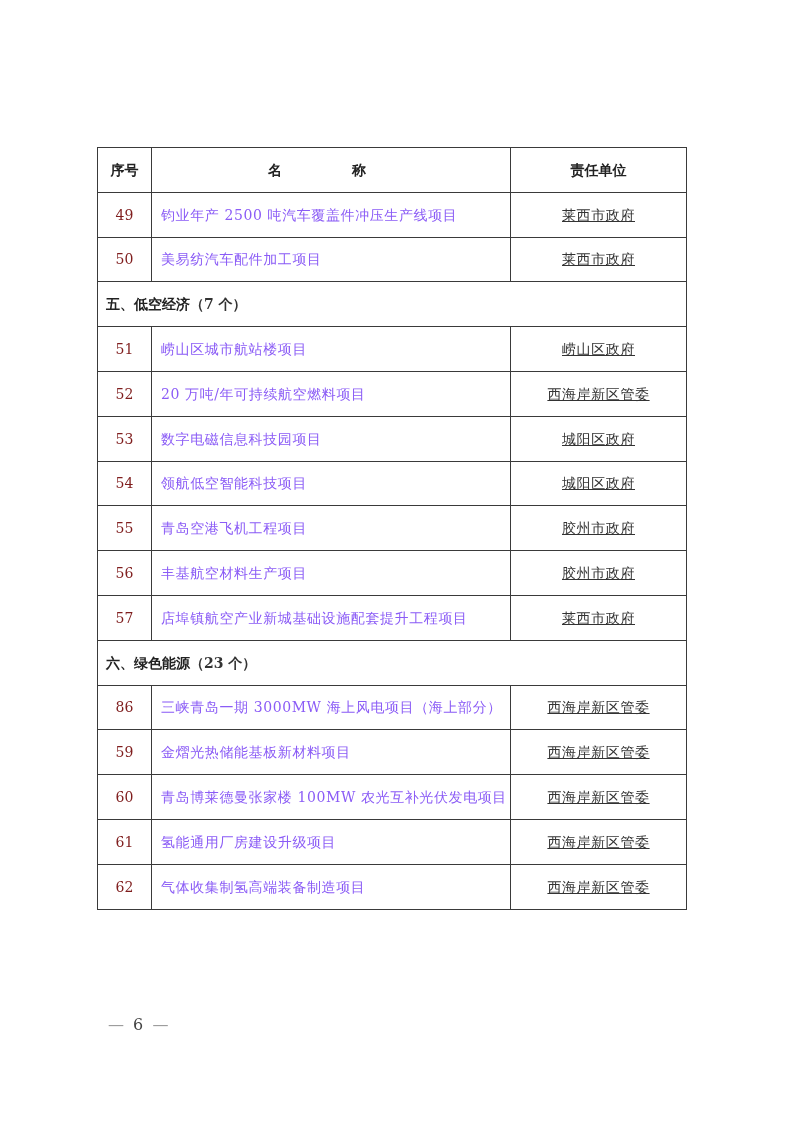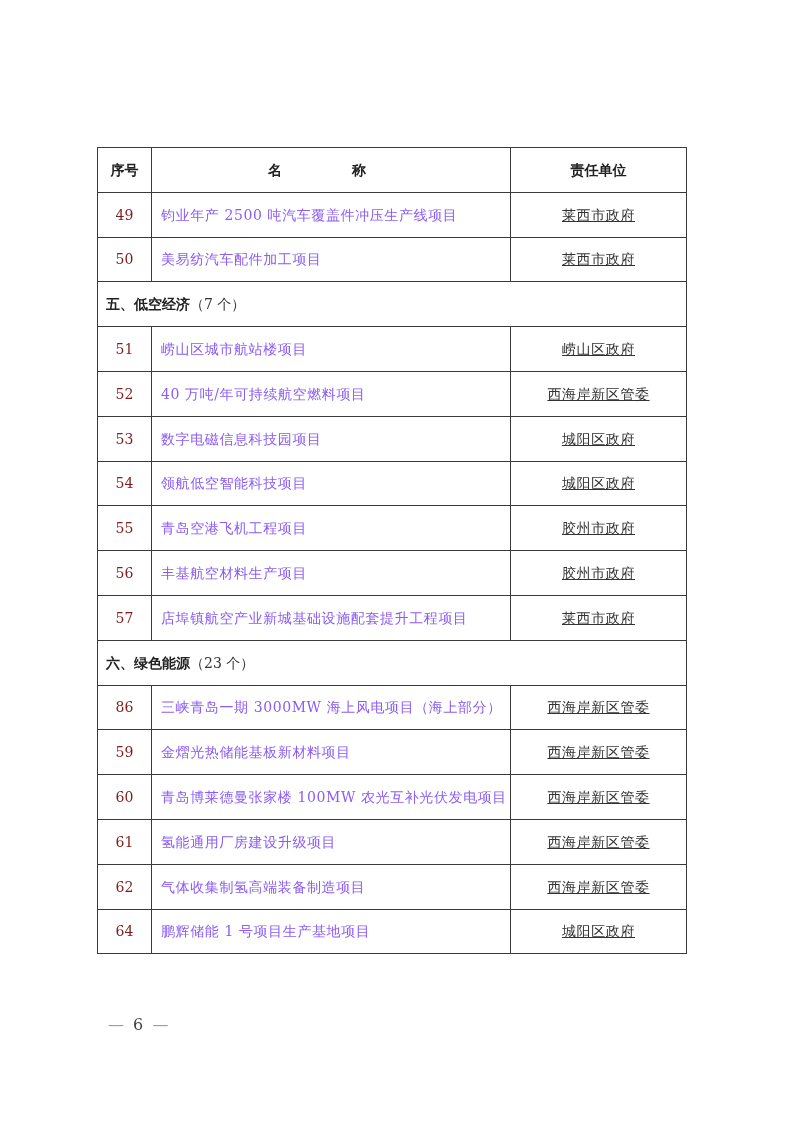--- a/index.html
+++ b/index.html
@@ -14,21 +14,21 @@
   col.c-name { width: 359px; }
   col.c-unit { width: 176px; }
   td.hdr { font-family: "DejaVu Sans", "Liberation Sans", sans-serif; font-weight: bold;
            font-size: 14px; text-align: center; color: #222; }
   td.hdr-name span.sp { letter-spacing: 28px; }
   td.no { text-align: center; color: #7f1d1d; font-size: 13px; }
   td.name { padding-left: 9px !important; color: #8b5cf6; letter-spacing: 0.6px; }
   td.unit { text-align: center; color: #333; letter-spacing: 0.6px; text-decoration: underline; }
   td.section { padding-left: 8px !important; font-family: "DejaVu Sans", "Liberation Sans", sans-serif;
                font-weight: bold; color: #222; font-size: 14px; }
-  td.section .cnt { font-weight: normal; font-family: "DejaVu Serif", "Liberation Serif", serif; color: #333; }
+  td.section .cnt { font-weight: bold; font-family: "DejaVu Serif", "Liberation Serif", serif; color: #333; }
   .page-num { position: absolute; left: 108px; top: 1007px; font-size: 16px; color: #444;
               font-family: "DejaVu Serif", "Liberation Serif", serif; letter-spacing: 2px; }
   .page-num .dash { color: #999; }
 </style>
 </head>
 <body>
 
 <div class="page">
   <table class="proj">
     <colgroup>
@@ -55,21 +55,21 @@
         <tr>
           <td class="section" colspan="3"><span>五、低空经济</span><span class="cnt">（7 个）</span></td>
         </tr>
         <tr>
           <td class="no">51</td>
           <td class="name">崂山区城市航站楼项目</td>
           <td class="unit">崂山区政府</td>
         </tr>
         <tr>
           <td class="no">52</td>
-          <td class="name">40 万吨/年可持续航空燃料项目</td>
+          <td class="name">20 万吨/年可持续航空燃料项目</td>
           <td class="unit">西海岸新区管委</td>
         </tr>
         <tr>
           <td class="no">53</td>
           <td class="name">数字电磁信息科技园项目</td>
           <td class="unit">城阳区政府</td>
         </tr>
         <tr>
           <td class="no">54</td>
           <td class="name">领航低空智能科技项目</td>
@@ -111,25 +111,20 @@
         <tr>
           <td class="no">61</td>
           <td class="name">氢能通用厂房建设升级项目</td>
           <td class="unit">西海岸新区管委</td>
         </tr>
         <tr>
           <td class="no">62</td>
           <td class="name">气体收集制氢高端装备制造项目</td>
           <td class="unit">西海岸新区管委</td>
         </tr>
-        <tr>
-          <td class="no">64</td>
-          <td class="name">鹏辉储能 1 号项目生产基地项目</td>
-          <td class="unit">城阳区政府</td>
-        </tr>
       </tbody>
   </table>
 
   <div class="page-num">
     <span class="dash">—</span>
     <span>6</span>
     <span class="dash">—</span>
   </div>
 </div>
 

